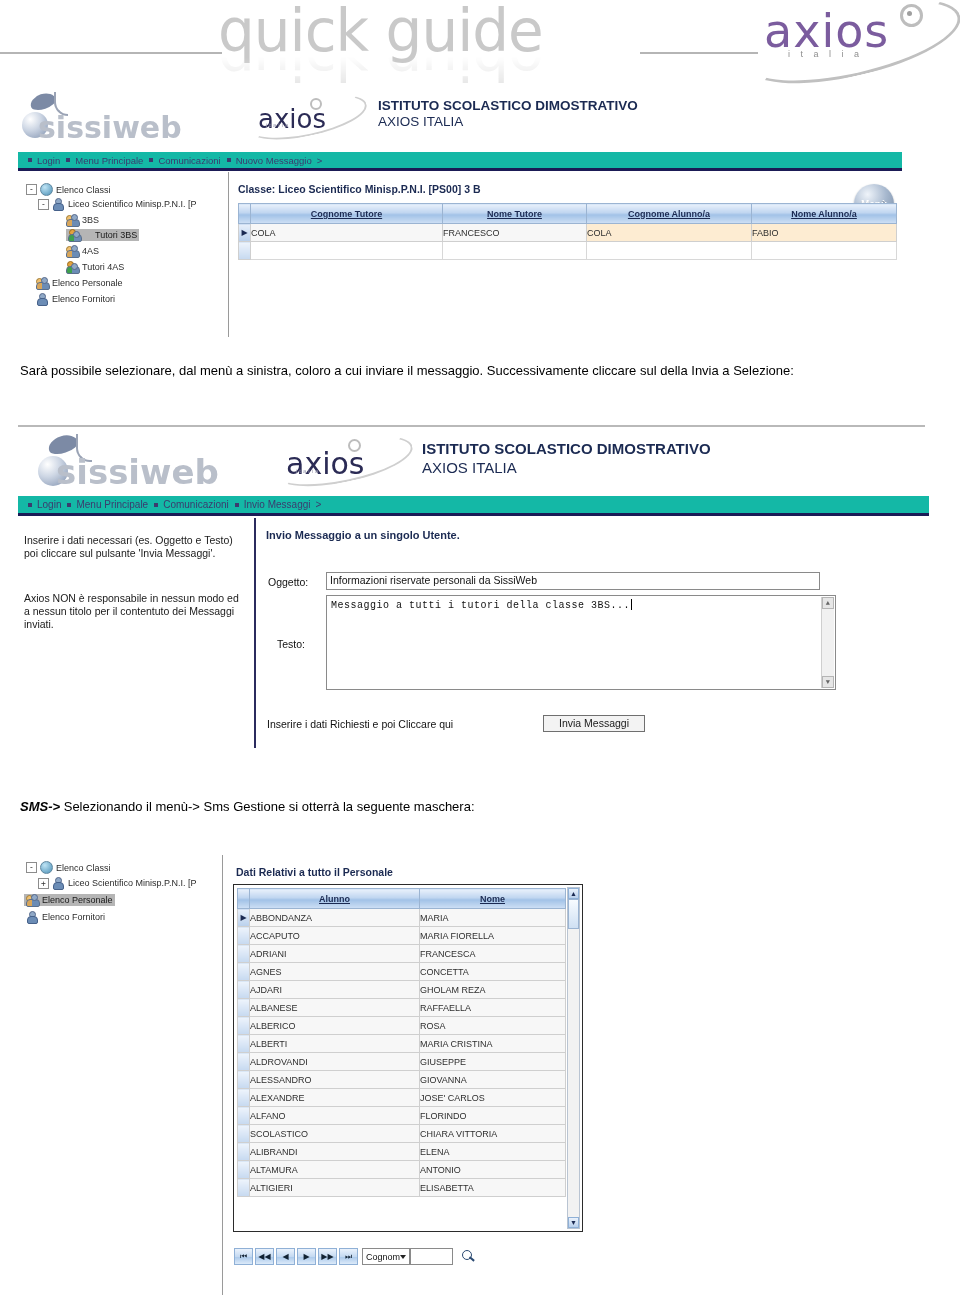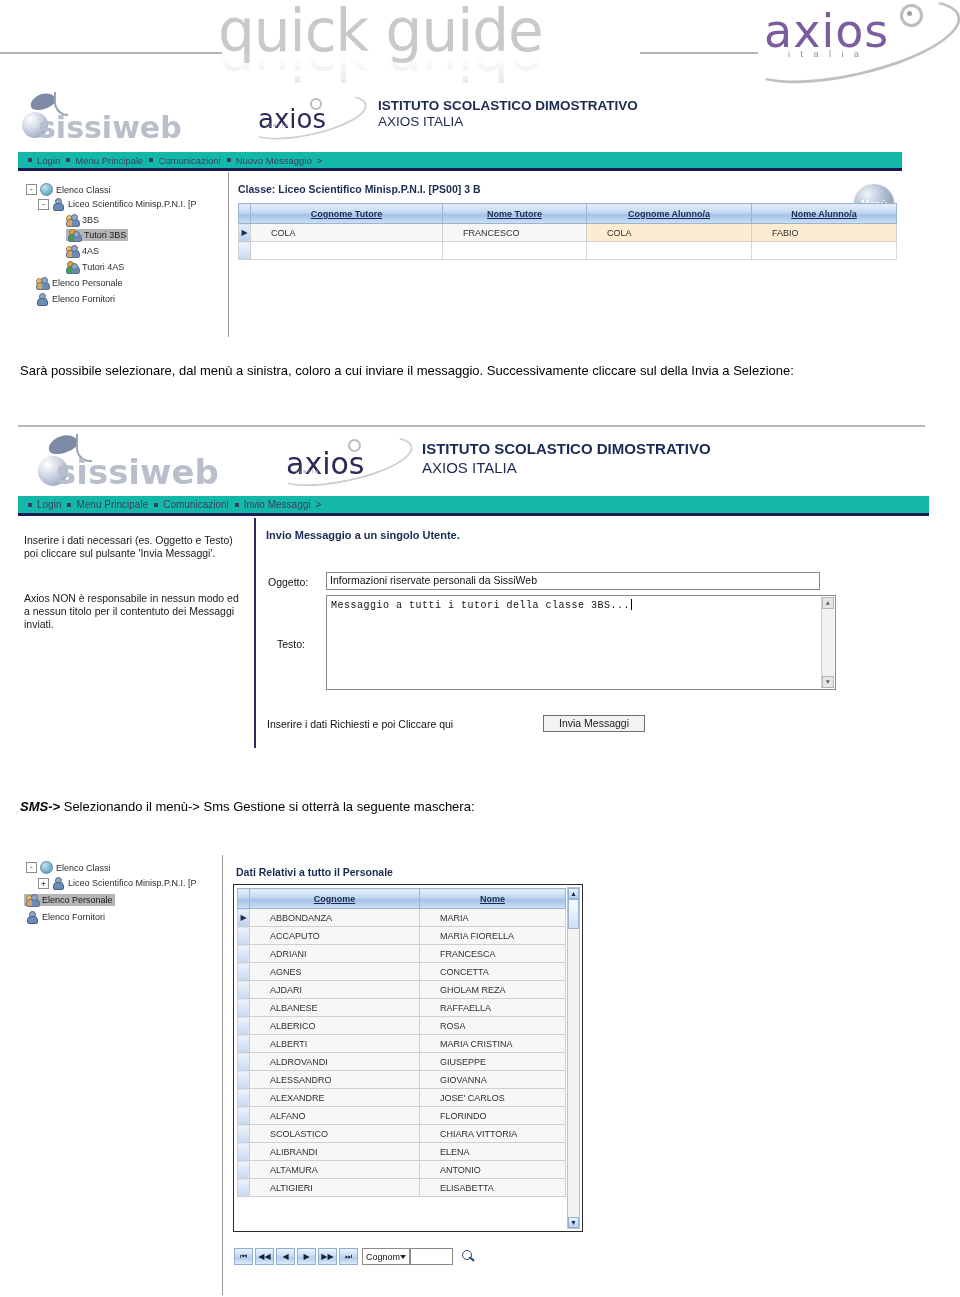--- a/index.html
+++ b/index.html
@@ -173,21 +173,21 @@
   
   .gridtitle{position:absolute;font-weight:bold;color:#1b2a52;white-space:nowrap;}
   .gtable{position:absolute;border-collapse:collapse;table-layout:fixed;}
   .gtable th{
     background:linear-gradient(to bottom,#e8f0fb 0%, #bcd3ef 48%, #9fc0e6 52%, #cfe0f5 100%);
     border:1px solid #9bb4d2;color:#1b2a52;font-weight:bold;
     height:17px;text-align:center;text-decoration:underline;
   }
   .gtable td{
     border:1px solid #cfcfcf;background:#f7f7f7;color:#2e2e2e;
-    height:17px;padding:0 20px;white-space:nowrap;overflow:hidden;
+    height:17px;padding:0 0;white-space:nowrap;overflow:hidden;
   }
   .gtable td.hl{background:#fdecd2;}
   .gtable td.marker{
     background:linear-gradient(to bottom,#e8f0fb,#b9d0ec);
     width:12px;padding:0;text-align:center;color:#1b2a52;font-size:8px;
   }
   .gtable td.markerblank{
     background:linear-gradient(to bottom,#eef4fc,#c6d9f0);
     width:12px;padding:0;
   }
@@ -331,21 +331,21 @@
     <span class="tbox">-</span>
     <span class="ticon ic-person"></span>
     <span>Liceo Scientifico Minisp.P.N.I. [P</span>
   </div>
   <div class="tnode" style="left:48px;top:34px;">
     <span class="ticon ic-group">
         <i></i>
       </span>
     <span>3BS</span>
   </div>
-  <div class="tnode sel" style="left:48px;top:49px;padding:0 2px;">
+  <div class="tnode sel" style="left:48px;top:49px;padding:0 2px;gap:11px;">
     <span class="ticon ic-tutor">
         <i></i>
       </span>
     <span>Tutori 3BS</span>
   </div>
   <div class="tnode" style="left:48px;top:65px;">
     <span class="ticon ic-group">
         <i></i>
       </span>
     <span>4AS</span>
@@ -499,21 +499,21 @@
 <div class="abs" style="left:233px;top:884px;width:350px;height:348px;border:1px solid #2b2b2b;box-sizing:border-box;background:#fff;">
   <table class="gtable" style="position:absolute;left:3px;top:3px;width:328px;font-size:9px;">
     <colgroup>
         <col style="width:12px">
         <col style="width:170px">
         <col style="width:146px">
       </colgroup>
     <tbody>
         <tr>
       <th></th>
-      <th>Cognome</th>
+      <th>Alunno</th>
       <th>Nome</th>
     </tr>
     </tbody>
       <tbody id="personnel-rows">
         <tr>
           <td class="marker">▶</td>
           <td>ABBONDANZA</td>
           <td>MARIA</td>
         </tr>
         <tr>

